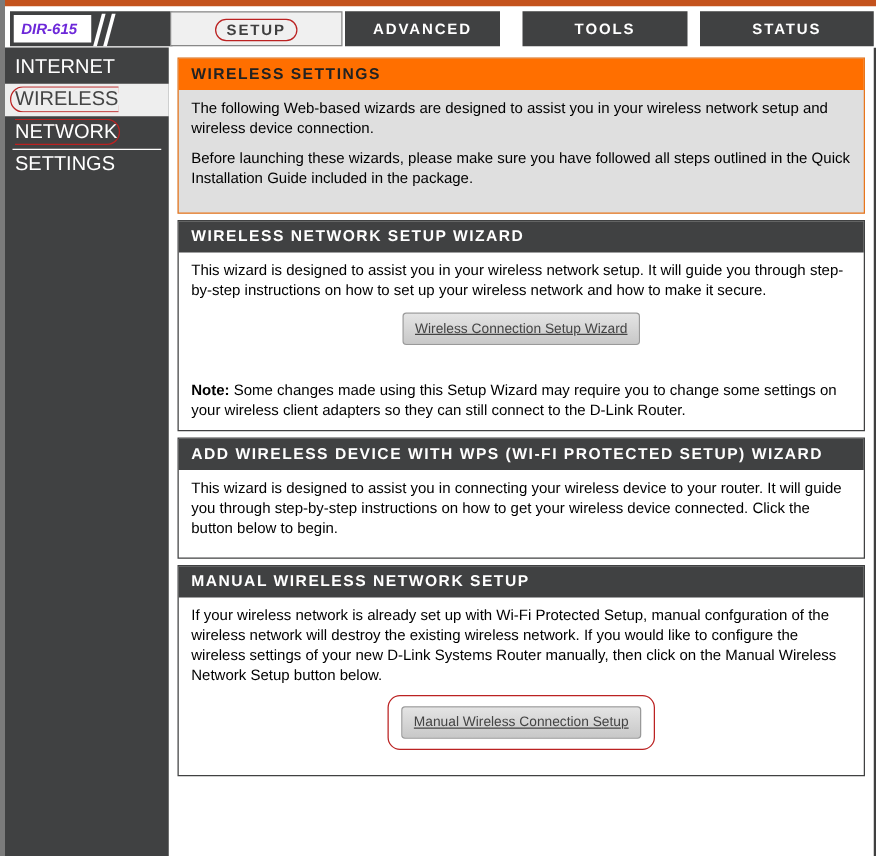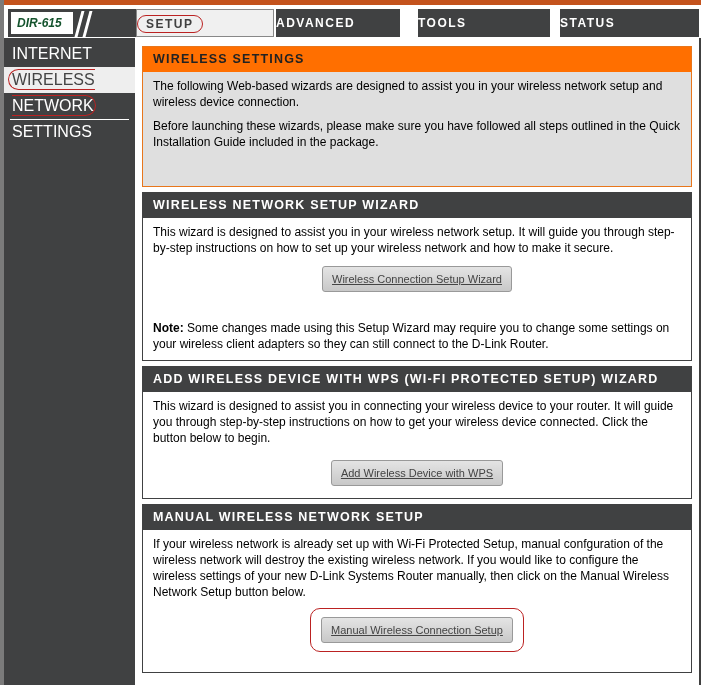--- a/index.html
+++ b/index.html
@@ -2,23 +2,23 @@
 <html><head>
 <meta charset="utf-8">
 <style>
   html, body { margin:0; padding:0; }
   body { width:701px; height:685px; overflow:hidden; background:#fff; font-family:"Liberation Sans", sans-serif; position:relative; }
   .topbar { position:absolute; left:0; top:0; width:701px; height:5px; background:#c4531d; }
   .leftedge { position:absolute; left:0; top:0; width:4px; height:685px; background:#7b7b7b; }
   .rightedge { position:absolute; left:699px; top:38px; width:2px; height:647px; background:#404040; }
   .navbar { position:absolute; left:4px; top:8px; width:697px; height:30px; background:#fff; }
   .model { position:absolute; left:4px; top:1px; width:130px; height:28px; background:#404142; }
-  .model-box { position:absolute; left:3px; top:3px; width:62px; height:22px; background:#fff; font-style:italic; font-weight:bold; font-size:12px; color:#14532d; line-height:22px; padding-left:6px; box-sizing:border-box; }
+  .model-box { position:absolute; left:3px; top:3px; width:62px; height:22px; background:#fff; font-style:italic; font-weight:bold; font-size:12px; color:#6d28d9; line-height:22px; padding-left:6px; box-sizing:border-box; }
   .slash { position:absolute; top:2px; width:3px; height:26px; background:#fff; transform:skewX(-15deg); }
-  .tab { position:absolute; top:1px; height:28px; background:#404142; color:#fff; font-weight:bold; font-size:12px; letter-spacing:1.5px; line-height:28px; cursor:pointer; }
+  .tab { position:absolute; top:1px; height:28px; background:#404142; color:#fff; font-weight:bold; font-size:12px; letter-spacing:1.5px; text-align:center; line-height:28px; cursor:pointer; }
   .tab.active { background:#f0f0f0; color:#404040; border:1px solid #888; box-sizing:border-box; }
   .tab-circle { display:inline-block; border:1px solid #b22; border-radius:12px; padding:0 8px; line-height:16px; }
   .sidebar { position:absolute; left:4px; top:38px; width:131px; height:647px; background:#404142; }
   .side-item { color:#fff; font-size:16px; padding:0 8px; height:26px; line-height:26px; cursor:pointer; }
   .side-item.active { background:#eee; color:#444; }
   .side-circle { border:1px solid #b22; border-radius:12px; padding:1px 3px; margin-left:-4px; }
   .side-divider { height:1px; background:#fff; margin:0 6px; }
   .main { position:absolute; left:142px; top:46px; width:550px; }
   .box { border:1px solid #404142; margin-bottom:5px; background:#fff; }
   .box.orange { border-color:#e8761c; background:#dfdfdf; }
@@ -53,40 +53,39 @@
   <div style="height:3px"></div>
   <div class="side-item">INTERNET</div>
   <div class="side-item active"><span class="side-circle">WIRELESS SETTINGS</span></div>
   <div class="side-item">NETWORK SETTINGS</div>
   <div class="side-divider"></div>
 </div>
 
 <div class="main">
   <div class="box orange">
     <div class="box-head">WIRELESS SETTINGS</div>
-    <div class="box-body" style="padding-bottom:28px">
+    <div class="box-body" style="padding-bottom:12px">
       <p>The following Web-based wizards are designed to assist you in your wireless network setup and wireless device connection.</p>
       <p>Before launching these wizards, please make sure you have followed all steps outlined in the Quick Installation Guide included in the package.</p>
     </div>
   </div>
 
   <div class="box">
     <div class="box-head">WIRELESS NETWORK SETUP WIZARD</div>
     <div class="box-body">
       <p>This wizard is designed to assist you in your wireless network setup. It will guide you through step-by-step instructions on how to set up your wireless network and how to make it secure.</p>
       <div class="btn-row" style="margin-bottom:28px"><span class="btn">Wireless Connection Setup Wizard</span></div>
       <p style="margin:0"><b>Note:</b><span> Some changes made using this Setup Wizard may require you to change some settings on your wireless client adapters so they can still connect to the D-Link Router.</span></p>
     </div>
   </div>
 
   <div class="box">
     <div class="box-head">ADD WIRELESS DEVICE WITH WPS (WI-FI PROTECTED SETUP) WIZARD</div>
     <div class="box-body">
       <p>This wizard is designed to assist you in connecting your wireless device to your router. It will guide you through step-by-step instructions on how to get your wireless device connected. Click the button below to begin.</p>
-      <div class="btn-row" style="margin:14px 0 4px"><span class="btn">Add Wireless Device with WPS</span></div>
     </div>
   </div>
 
   <div class="box">
     <div class="box-head">MANUAL WIRELESS NETWORK SETUP</div>
     <div class="box-body">
       <p>If your wireless network is already set up with Wi-Fi Protected Setup, manual confguration of the wireless network will destroy the existing wireless network. If you would like to configure the wireless settings of your new D-Link Systems Router manually, then click on the Manual Wireless Network Setup button below.</p>
       <div class="btn-row" style="margin:4px 0 12px"><span class="btn-circle"><span class="btn">Manual Wireless Connection Setup</span></span></div>
     </div>
   </div>

